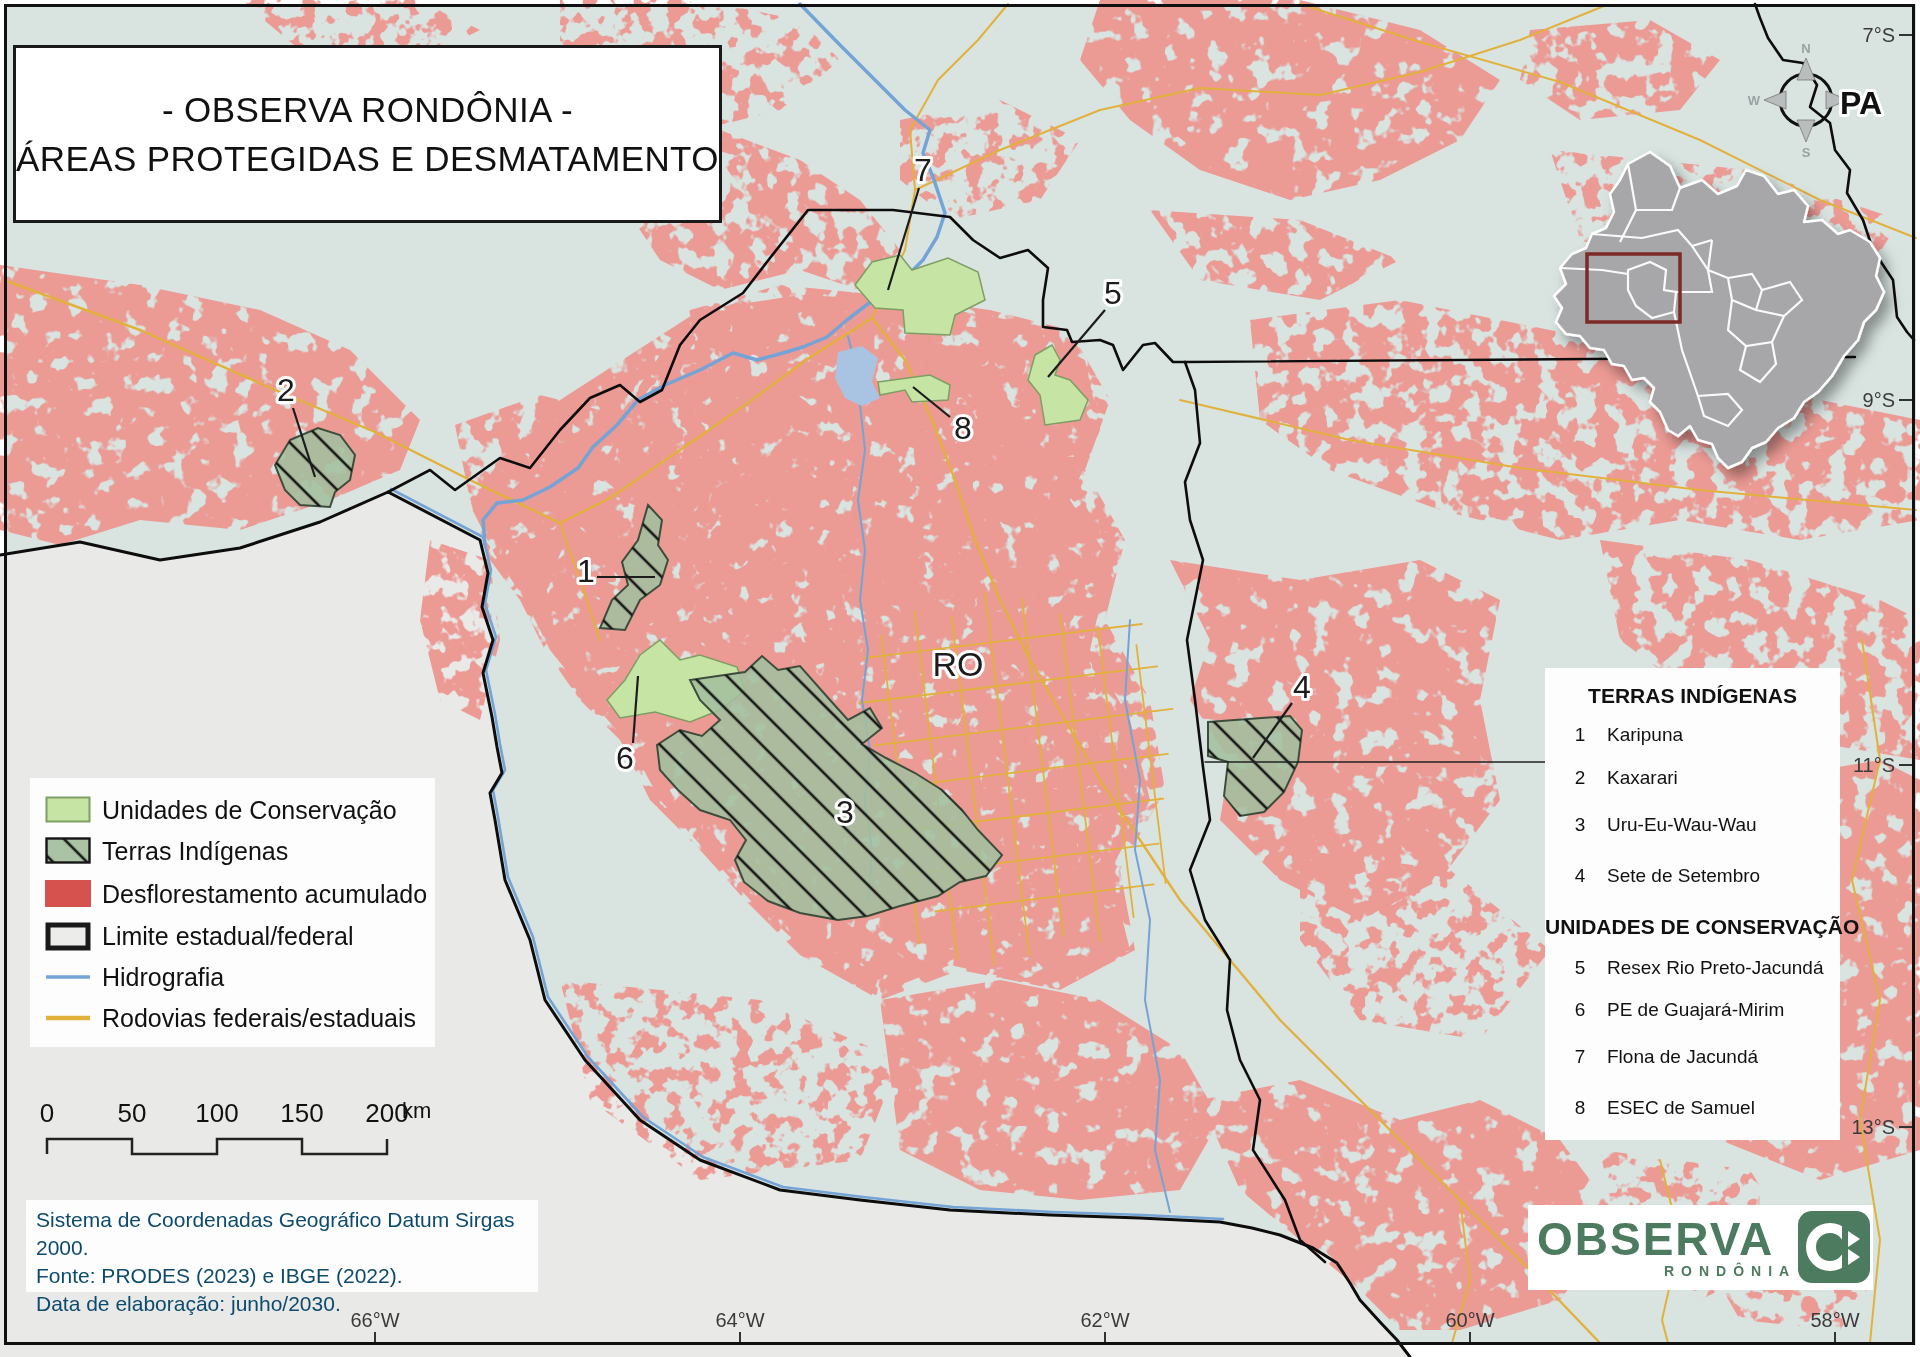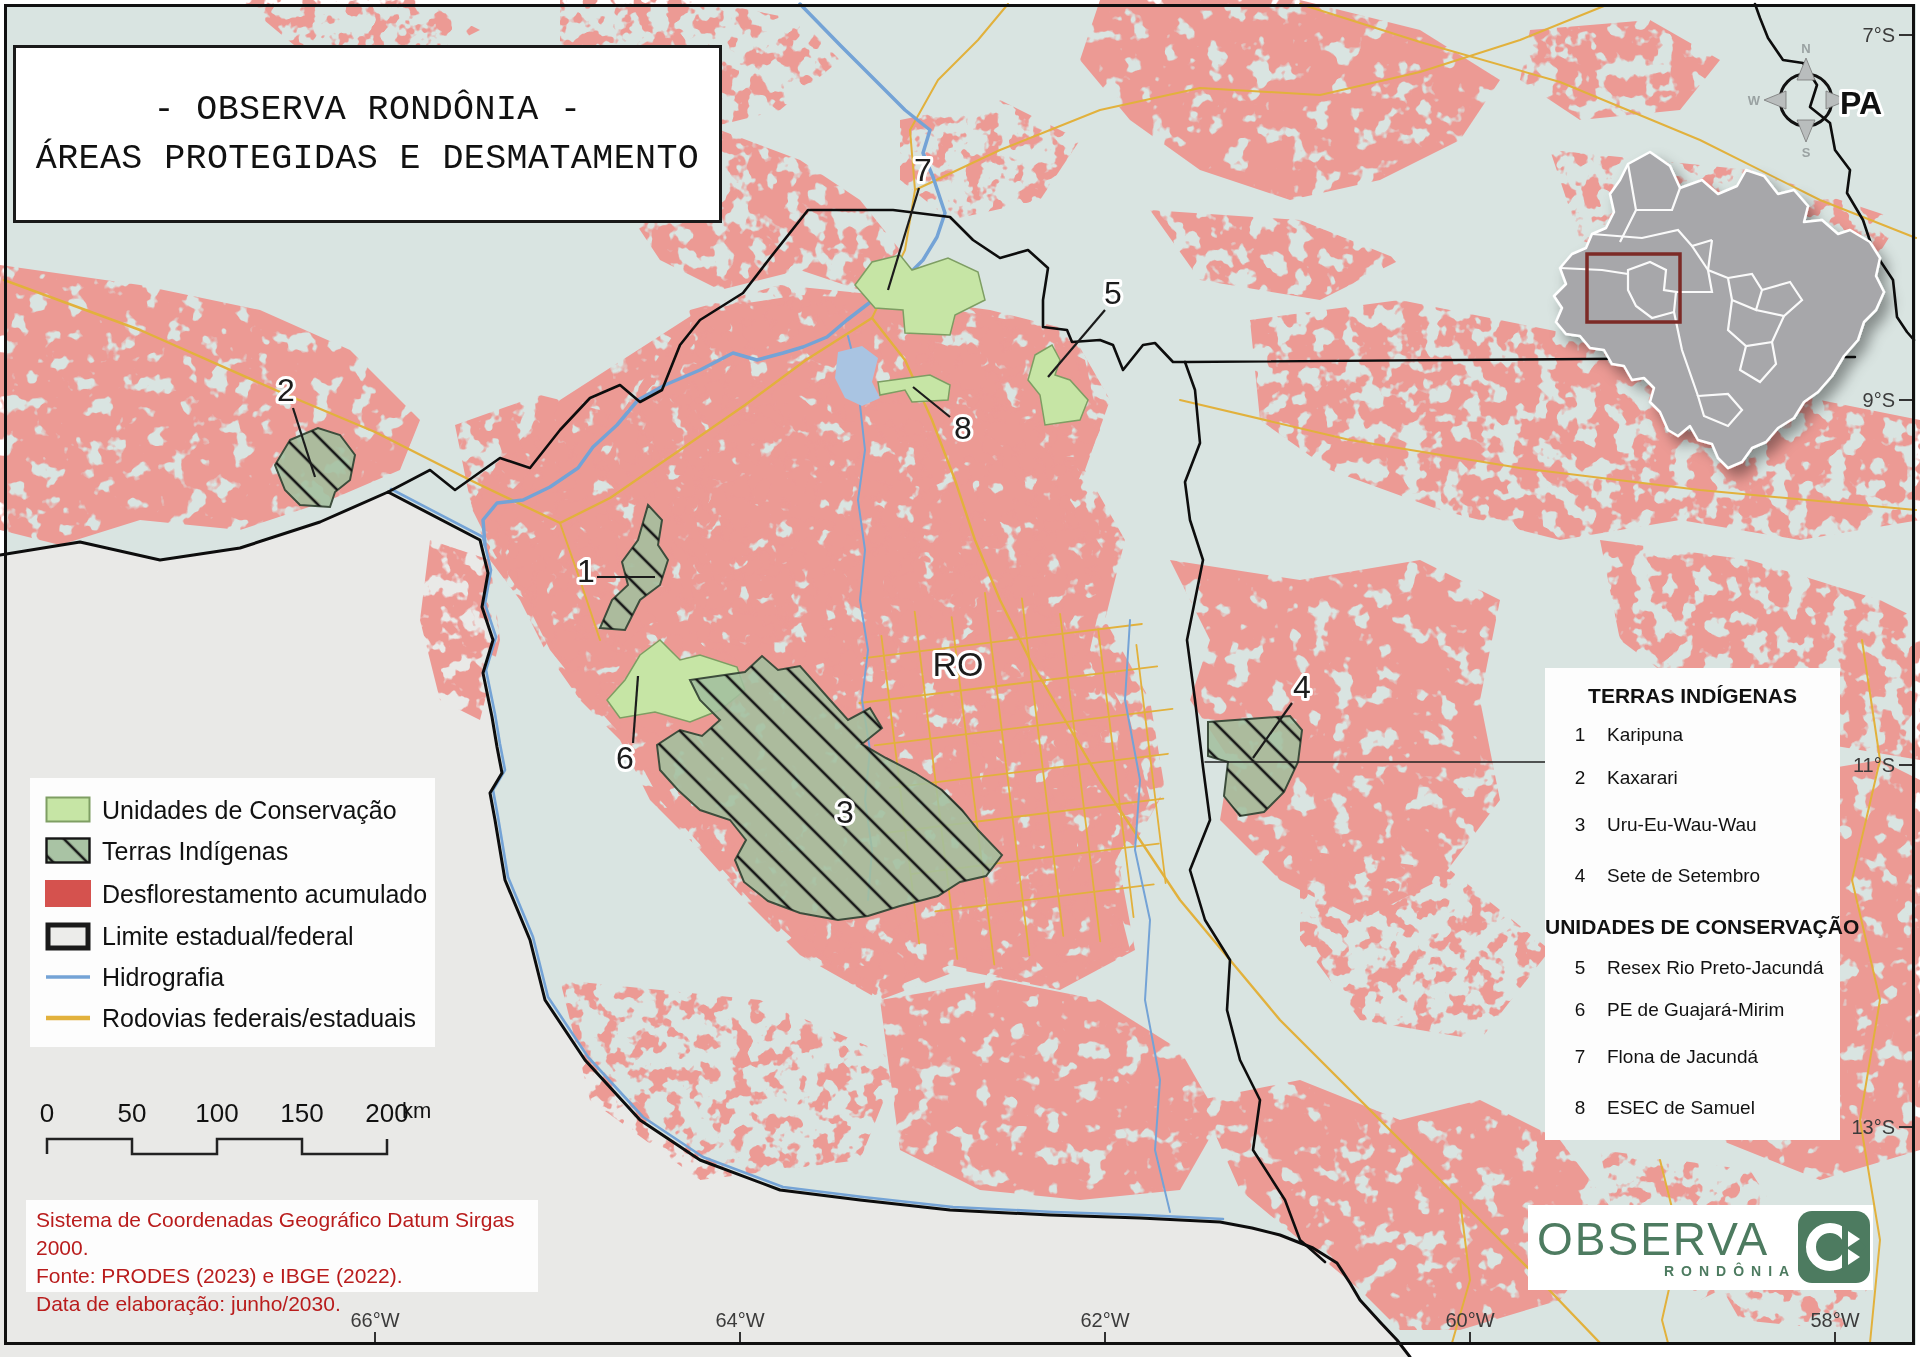--- a/index.html
+++ b/index.html
@@ -1,44 +1,44 @@
 <!DOCTYPE html>
 <html><head>
 <meta charset="utf-8">
 <style>
   html,body{margin:0;padding:0;background:#ffffff;font-family:"Liberation Sans",sans-serif;}
   .stage{position:relative;width:1920px;height:1357px;background:#fff;overflow:hidden;}
   .mapcanvas{position:absolute;left:0;top:0;}
   .box{position:absolute;background:#fdfdfd;box-sizing:border-box;}
   
   .title-box{left:13px;top:45px;width:709px;height:178px;border:3px solid #1a1a1a;background:#fff;
-    display:flex;flex-direction:column;align-items:center;justify-content:center;gap:9px;font-family:Liberation Mono, monospace;}
+    display:flex;flex-direction:column;align-items:center;justify-content:center;gap:9px;}
   .title-line{font-size:35px;color:#111;letter-spacing:.4px;white-space:nowrap;}
   
   .legend-box{left:30px;top:778px;width:405px;height:269px;background:#fdfdfd;}
   .legend-row{position:absolute;left:0;width:100%;height:34px;}
   .legend-row .sw{position:absolute;left:15px;top:3px;}
   .legend-row .lbl{position:absolute;left:72px;top:0;line-height:34px;font-size:25px;color:#111;white-space:nowrap;}
   
   .scalebar{position:absolute;left:36px;top:1098px;width:440px;height:62px;}
   .scalebar .tick-num{position:absolute;top:0;transform:translateX(-50%);font-size:26px;color:#111;}
   .scalebar .unit{position:absolute;top:0;left:366px;font-size:22px;color:#111;}
   .scalebar svg{position:absolute;left:0;top:0;}
   
   .source-box{left:26px;top:1200px;width:512px;height:92px;background:#fdfdfd;padding:6px 0 0 10px;
-    font-size:21px;line-height:28px;color:#b91c1c;}
+    font-size:21px;line-height:28px;color:#0c4a6e;}
   
   .panel-box{left:1545px;top:668px;width:295px;height:472px;background:#fdfdfd;}
   .panel-h{position:absolute;left:0;right:0;text-align:center;font-weight:bold;font-size:21px;color:#111;height:24px;line-height:24px;white-space:nowrap;}
   .panel-row{position:absolute;left:0;right:0;height:24px;line-height:24px;font-size:19px;color:#111;}
   .panel-row .n{position:absolute;left:24px;width:22px;text-align:center;}
   .panel-row .nm{position:absolute;left:62px;right:10px;text-align:left;white-space:nowrap;}
   
   .logo-box{left:1528px;top:1205px;width:345px;height:85px;background:#fff;}
-  .logo-brand{position:absolute;left:9px;top:7px;font-size:46px;font-weight:normal;color:#4d7b60;letter-spacing:2px;}
+  .logo-brand{position:absolute;left:9px;top:7px;font-size:46px;font-weight:bold;color:#4d7b60;letter-spacing:2px;}
   .logo-sub{position:absolute;left:136px;top:58px;width:120px;text-align:center;font-size:14px;font-weight:bold;letter-spacing:7px;color:#4d7b60;}
   .logo-icon{position:absolute;right:3px;top:6px;}
   
   .halo{paint-order:stroke;stroke:#ffffff;stroke-width:6px;stroke-linejoin:round;}
   .num{font-family:"Liberation Sans",sans-serif;font-size:32px;fill:#1c1c1c;text-anchor:middle;}
   .state-label{font-family:"Liberation Sans",sans-serif;font-size:34px;fill:#1c1c1c;text-anchor:middle;}
   .pa-label{font-family:"Liberation Sans",sans-serif;font-size:32px;font-weight:bold;fill:#111;text-anchor:middle;}
   .gratlabel{font-family:"Liberation Sans",sans-serif;font-size:20px;fill:#3b3b3b;}
   .compass-letter{font-family:"Liberation Sans",sans-serif;font-size:13px;font-weight:bold;fill:#9aa2a2;text-anchor:middle;}
 </style>

